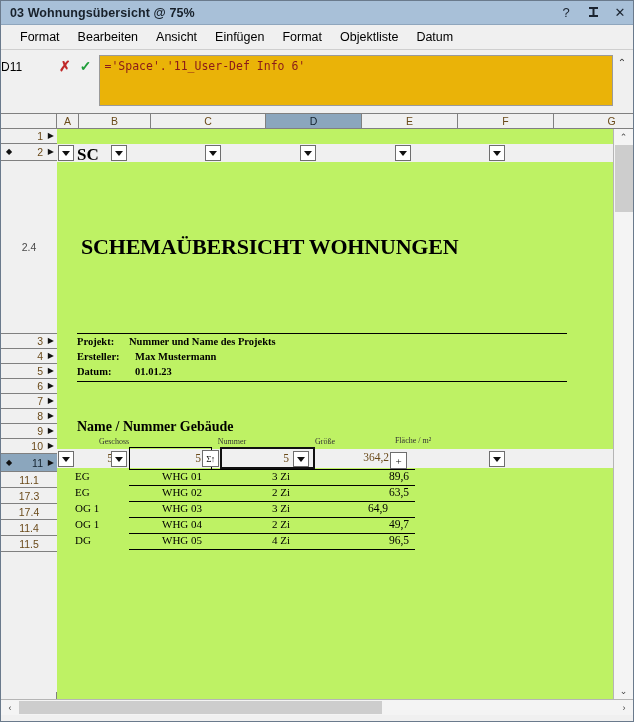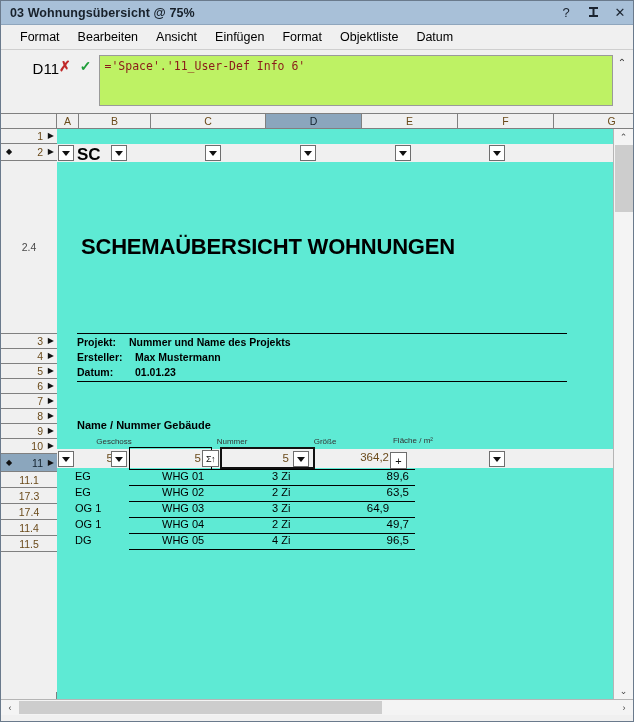--- a/index.html
+++ b/index.html
@@ -85,22 +85,22 @@
     background: #f0f0f0;
     height: 63px;
     display: flex;
     align-items: flex-start;
     padding-top: 5px;
     box-sizing: border-box;
     position: relative;
   }
   .cellref {
     width: 58px;
-    text-align: right;
-    font-size: 15px;
+    text-align: left;
+    font-size: 12px;
     color: #000;
     padding-top: 5px;
     flex: 0 0 auto;
     cursor: text;
   }
   .fb-icons {
     display: flex;
     align-items: center;
     gap: 9px;
     padding-top: 4px;
@@ -113,21 +113,21 @@
     cursor: pointer; line-height: 1;
   }
   .fb-check {
     font-size: 14px; font-weight: bold;
     color: #1f9e3a;
     cursor: pointer; line-height: 1;
   }
   .fb-input {
     flex: 1 1 auto;
     height: 51px;
-    background: #bef264;
+    background: #eab308;
     border: 1px solid #9a9a9a;
     box-sizing: border-box;
     font-family: "DejaVu Sans Mono", monospace;
     font-size: 11.5px;
     color: #8a1a1a;
     padding: 3px 4px;
     overflow: hidden;
     white-space: pre;
     cursor: text;
     margin-right: 20px;
@@ -248,22 +248,23 @@
     border-bottom: none;
     background: #f0f0f0;
   }
 
   
   .sheet {
     position: absolute;
     left: 56px; top: 15px;
     right: 20px;
     bottom: 16px;
-    background: #5eead4;
+    background: #bef264;
     overflow: hidden;
+    font-family: Liberation Serif, serif;
   }
   .sheetrow {
     position: relative;
     width: 100%;
     box-sizing: border-box;
   }
   .row-band {
     background: #f0f0f0;
   }
 
@@ -348,21 +349,21 @@
   .meta-value {
     position: absolute;
     font-size: 10.5px;
     font-weight: bold;
     color: #000;
     white-space: nowrap;
   }
   .section-label {
     position: absolute;
     left: 20px;
-    font-size: 11px;
+    font-size: 14px;
     font-weight: bold;
     color: #000;
     white-space: nowrap;
   }
   .tbl-colhdr {
     position: absolute;
     font-size: 8px;
     color: #333;
     white-space: nowrap;
     text-align: center;

